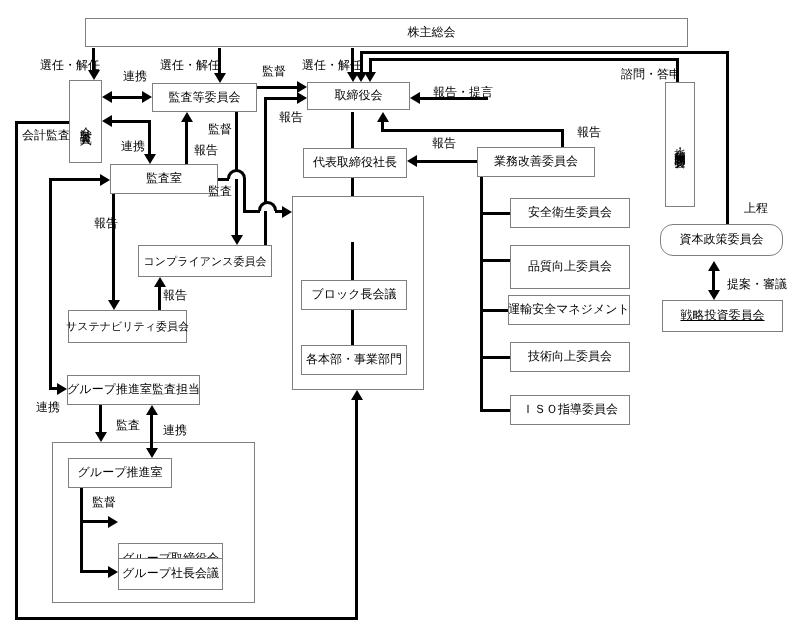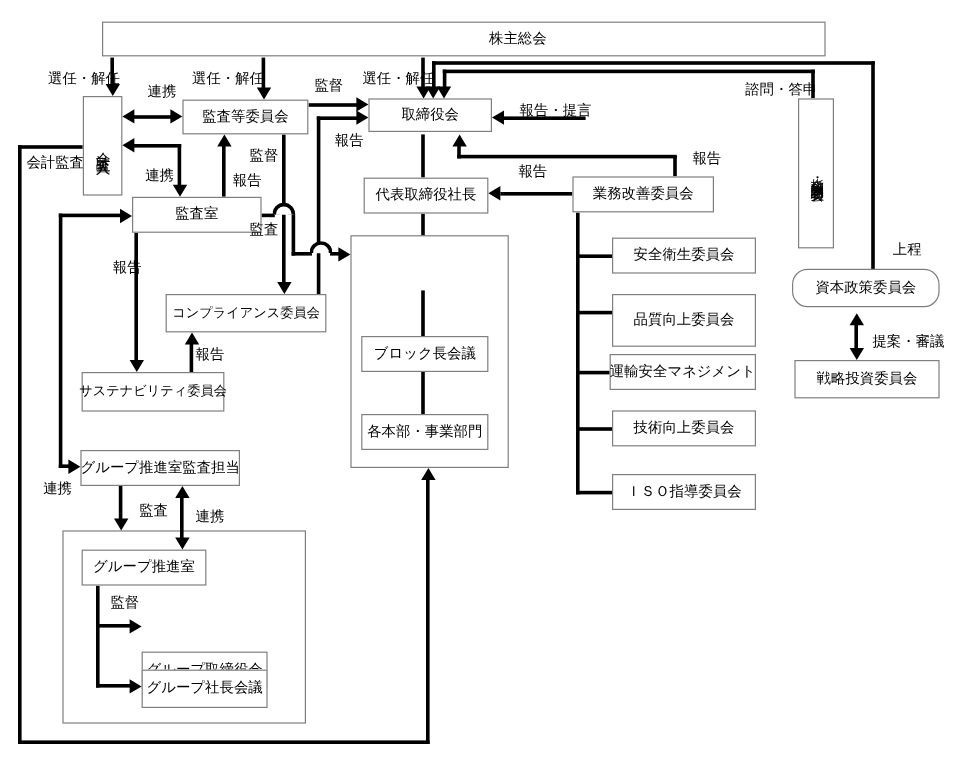--- a/index.html
+++ b/index.html
@@ -41,21 +41,21 @@
   <div class="box" style="left:301px;top:280px;width:106px;height:30px;">ブロック長会議</div>
   <div class="box" style="left:301px;top:345px;width:106px;height:30px;">各本部・事業部門</div>
 
   <div class="box" style="left:510px;top:198px;width:120px;height:30px;">安全衛生委員会</div>
   <div class="box" style="left:510px;top:245px;width:120px;height:44px;">品質向上委員会</div>
   <div class="box" style="left:508px;top:295px;width:122px;height:30px;">運輸安全マネジメント</div>
   <div class="box" style="left:510px;top:342px;width:120px;height:30px;">技術向上委員会</div>
   <div class="box" style="left:510px;top:395px;width:120px;height:30px;">ＩＳＯ指導委員会</div>
 
   <div class="box" style="left:660px;top:224px;width:123px;height:32px;border-radius:13px;">資本政策委員会</div>
-  <div class="box" style="left:662px;top:300px;width:121px;height:32px;">戦略投資委員会</div>
+  <div class="box" style="left:662px;top:300px;width:121px;height:32px;text-decoration:underline;">戦略投資委員会</div>
 
   <div class="box" style="left:67px;top:375px;width:133px;height:30px;">グループ推進室監査担当</div>
   <div class="container-box" style="left:52px;top:442px;width:203px;height:161px;"></div>
   <div class="box" style="left:68px;top:458px;width:104px;height:30px;">グループ推進室</div>
   <div class="box" style="left:118px;top:507px;width:105px;height:31px;margin-top:36px;">グループ取締役会</div>
   <div class="box" style="left:118px;top:558px;width:105px;height:32px;">グループ社長会議</div>
 
   <span class="lbl" style="left:40px;top:57px;">選任・解任</span>
   <span class="lbl" style="left:160px;top:57px;">選任・解任</span>
   <span class="lbl" style="left:302px;top:57px;">選任・解任</span>

